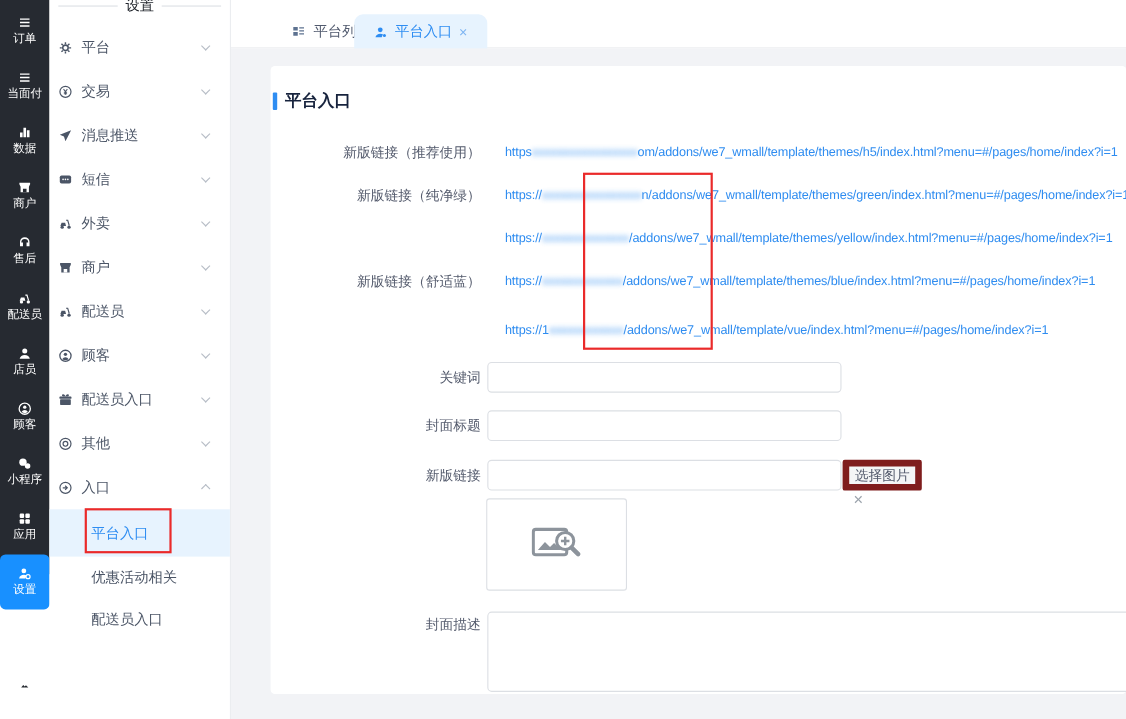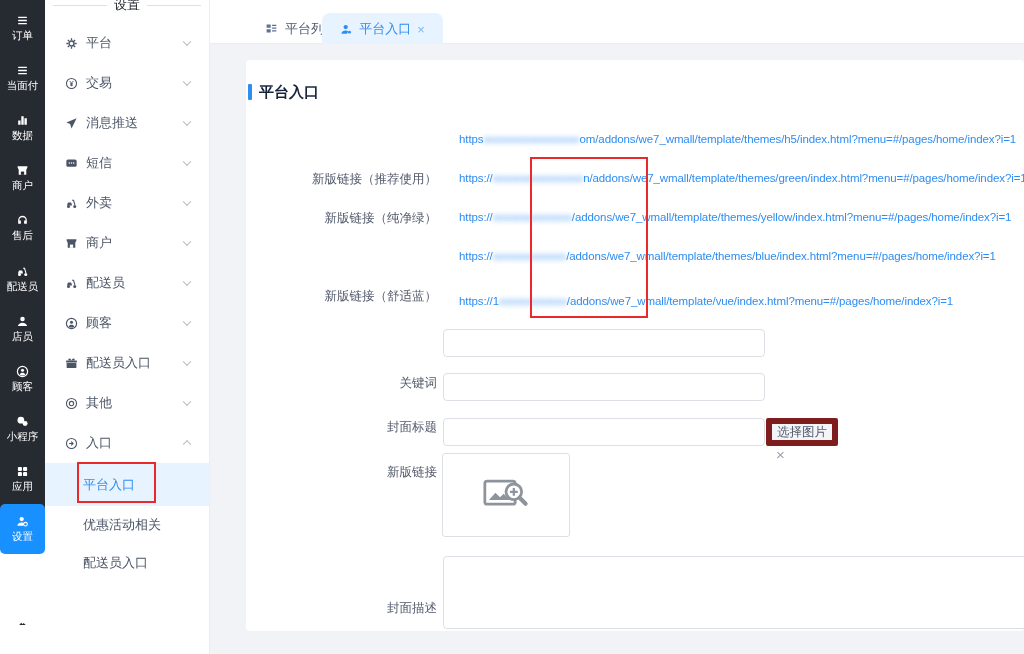--- a/index.html
+++ b/index.html
@@ -18,21 +18,21 @@
   .dk-item.active { background:#1890ff; border-radius:5px; }
 
   
   .sub-sidebar { position:absolute; left:45px; top:0; width:165px; height:654px;
     background:#fff; border-right:1px solid #ebedf0; z-index:2; }
   .sub-header { position:absolute; top:-3px; left:0; right:0; height:16px;
     display:flex; align-items:center; gap:7px; padding:0 8px;
     color:#20242b; font-size:13px; }
   .sub-header::before,.sub-header::after { content:""; flex:1; height:1px; background:#dcdfe4; }
   .srows { position:absolute; top:23px; left:0; right:0; }
-  .srow { height:40px; display:flex; align-items:center; gap:8px; padding-left:20px;
+  .srow { height:40px; display:flex; align-items:center; gap:8px; padding-left:8px;
     color:#4b5566; font-size:13px; position:relative; cursor:pointer; }
   .srow svg { width:13px; height:13px; flex:0 0 13px; }
   .chev { position:absolute; right:19px; top:50%; width:6px; height:6px;
     border-right:1.4px solid #b7bdc6; border-bottom:1.4px solid #b7bdc6; }
   .chev.down { transform:translateY(-70%) rotate(45deg); }
   .chev.up   { transform:translateY(-30%) rotate(-135deg); }
   .smenu { position:absolute; top:463px; left:0; right:0; }
   .smenu-item { height:38px; display:flex; align-items:center; padding-left:38px;
     font-size:13px; color:#4b5566; cursor:pointer; }
   .smenu-item.active { height:43px; background:#e7f3fe; color:#2e8df2; }
@@ -53,21 +53,21 @@
   .page { position:absolute; left:0; top:44px; right:0; bottom:0; background:#f2f3f6; }
   .card { position:absolute; left:36px; top:16px; right:0; bottom:23px;
     background:#fff; border-radius:4px; }
 
   .heading-bar { position:absolute; left:38px; top:40px; width:4px; height:16px;
     background:#2e8df2; border-radius:1px; }
   .heading-text { position:absolute; left:49px; top:38px; font-size:15px;
     font-weight:bold; color:#17233d; line-height:19px; }
 
   .flabel { position:absolute; left:20px; width:207px; text-align:right;
-    font-size:12.5px; color:#52596b; line-height:16px; white-space:nowrap;margin-top:40px; }
+    font-size:12.5px; color:#52596b; line-height:16px; white-space:nowrap; }
   .url { position:absolute; left:233px; font-size:11.5px; color:#2e8cf0;
     line-height:16px; white-space:nowrap; letter-spacing:-0.1px;padding-left:16px; }
   .mask { filter:blur(2.5px); opacity:.8; }
 
   .inp { position:absolute; left:233px; width:322px; height:28px; background:#fff;
     border:1px solid #dcdfe4; border-radius:4px; font-size:12.5px; padding:0 8px;
     color:#333; outline:none; }
   .choose-btn { position:absolute; left:556px; top:374px; width:72px; height:28px;
     background:#f4f5f6; border:6px solid #7f1d1d; border-radius:2px;
     font-size:12.5px; color:#52596b; cursor:pointer;

